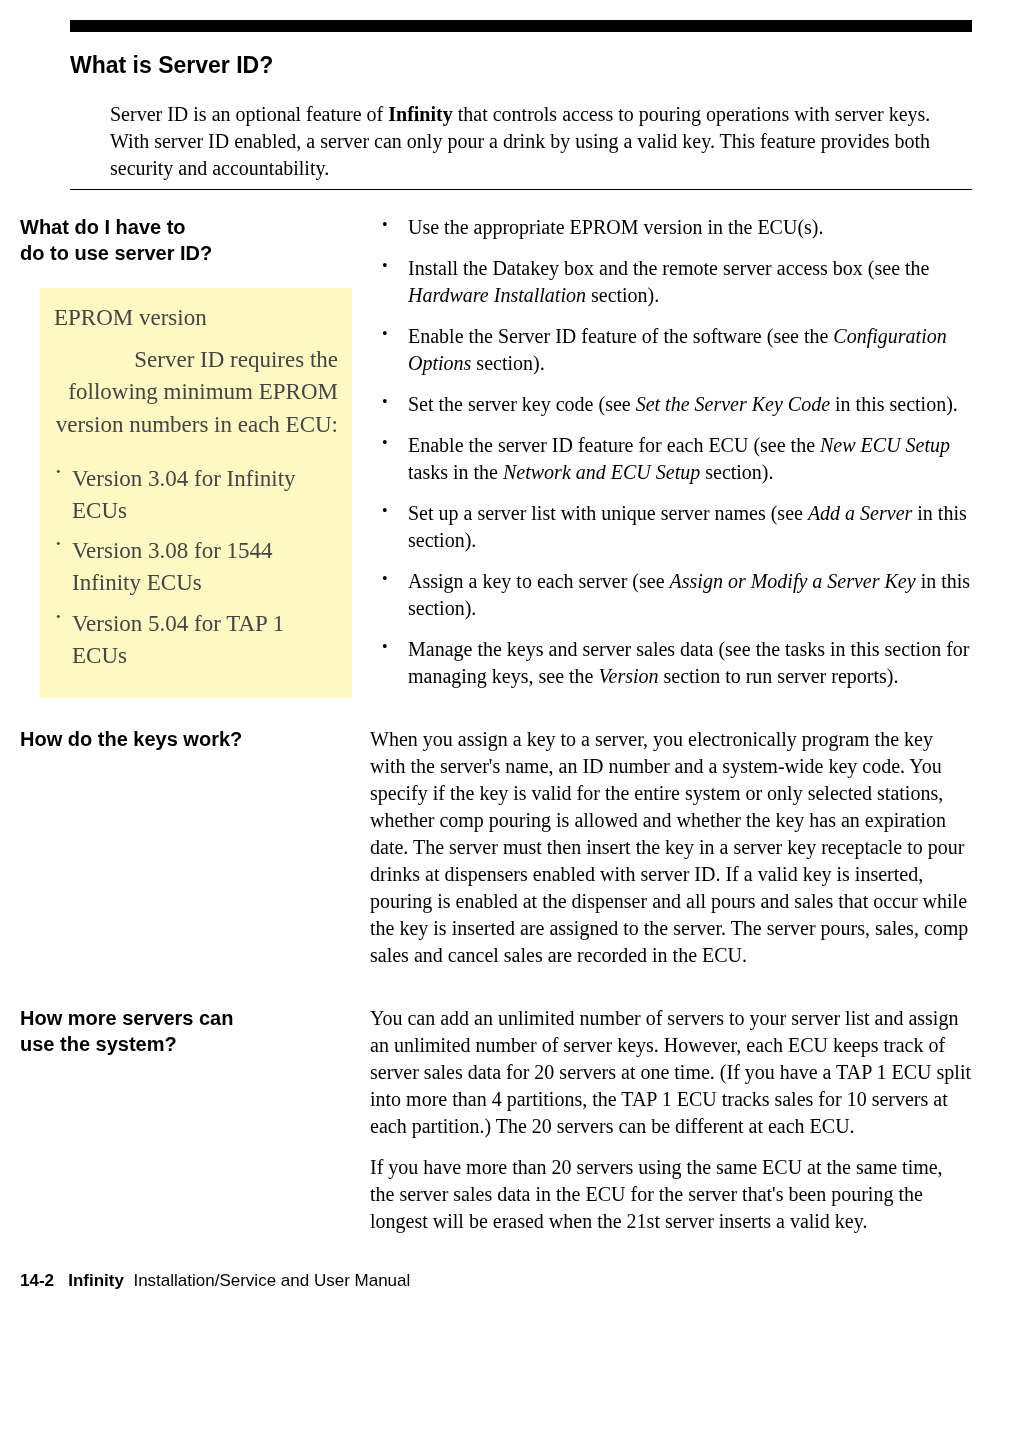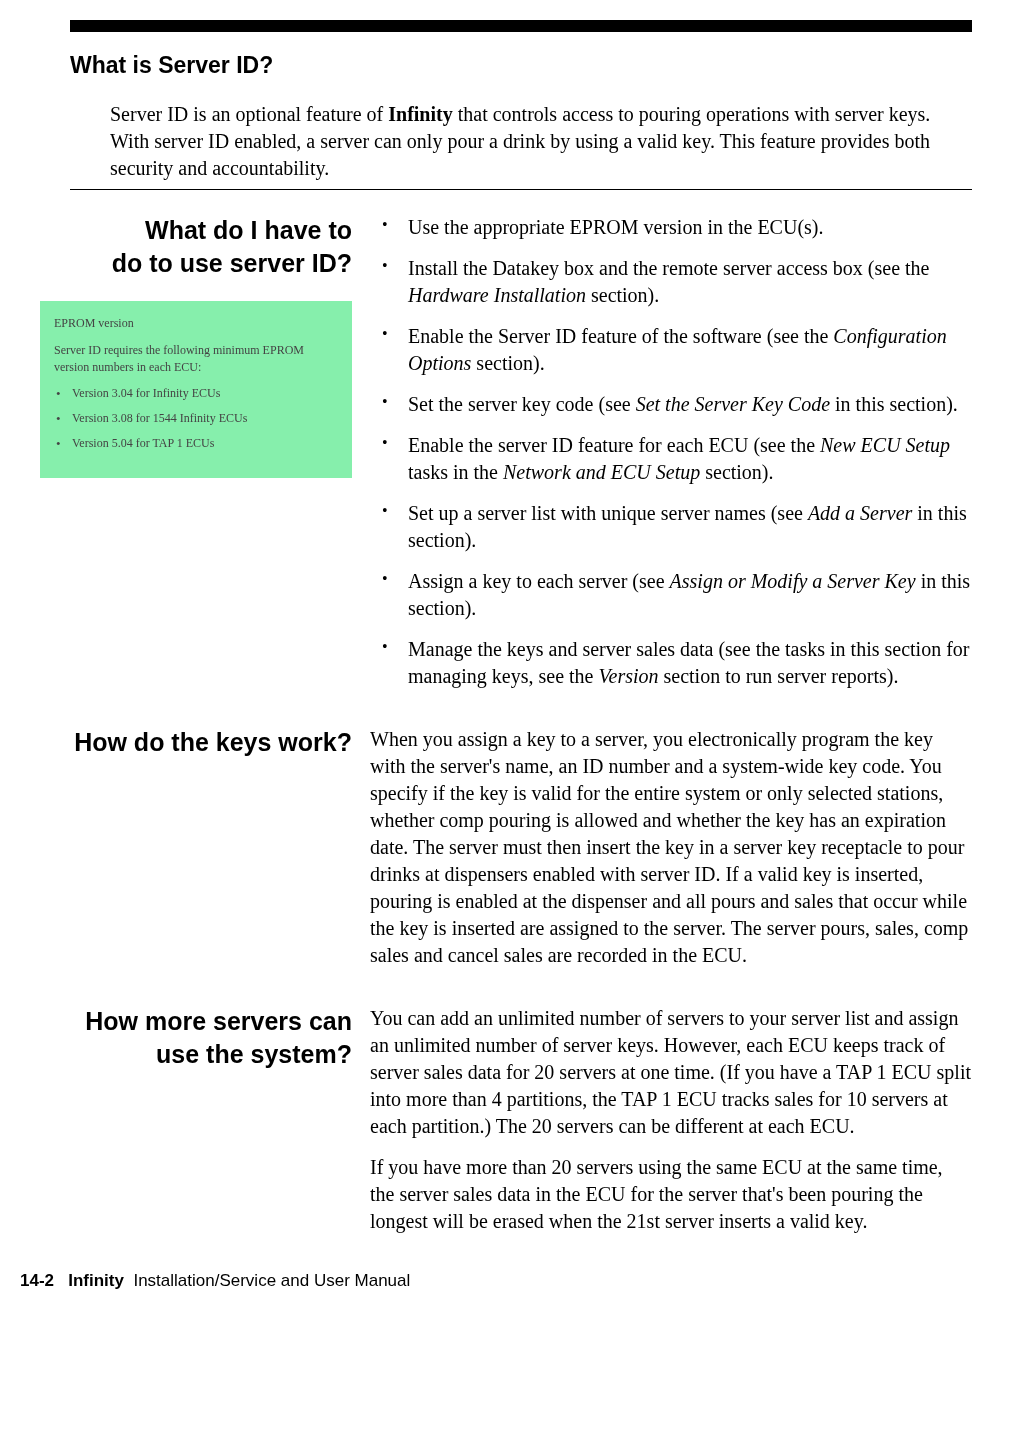--- a/index.html
+++ b/index.html
@@ -46,58 +46,59 @@
     .leftcol {
       width: 350px;
       flex-shrink: 0;
       padding-right: 18px;
     }
     .rightcol {
       flex: 1;
     }
     .subhead {
       font-family: Arial, Helvetica, sans-serif;
-      font-size: 25px;
-      font-weight: bold;
-      text-align: right;
+      font-size: 20px;
+      font-weight: bold;
+      text-align: left;
       line-height: 1.3;
     }
     .bullet-list {
       list-style: none;
       padding: 0;
     }
     .bullet-list li {
       position: relative;
       padding-left: 38px;
       margin-bottom: 14px;
       line-height: 1.35;
     }
     .bullet-list li::before {
       content: "•";
       position: absolute;
       left: 12px;
       top: 0;
       font-size: 16px;
     }
     .sidebox {
-      background: #86efac;
+      background: #fef9c3;
       padding: 14px 14px 18px 14px;
       margin-top: 22px;
       margin-left: 20px;
       font-family: "Comic Sans MS", "Segoe Script", cursive;
-      font-size: 12px;
+      font-size: 23px;
       color: #444;
       line-height: 1.4;
     }
     .sidebox-title {
       margin-bottom: 10px;
       font-family: "Comic Sans MS", "Segoe Script", cursive;
     }
     .sidebox-text {
-      margin-bottom: 10px;
+      margin-bottom: 22px;
+      text-align: right;
     }
     .sidebox ul {
       list-style: none;
       padding: 0;
     }
     .sidebox li {
       position: relative;
       padding-left: 18px;
       margin-bottom: 8px;
     }

